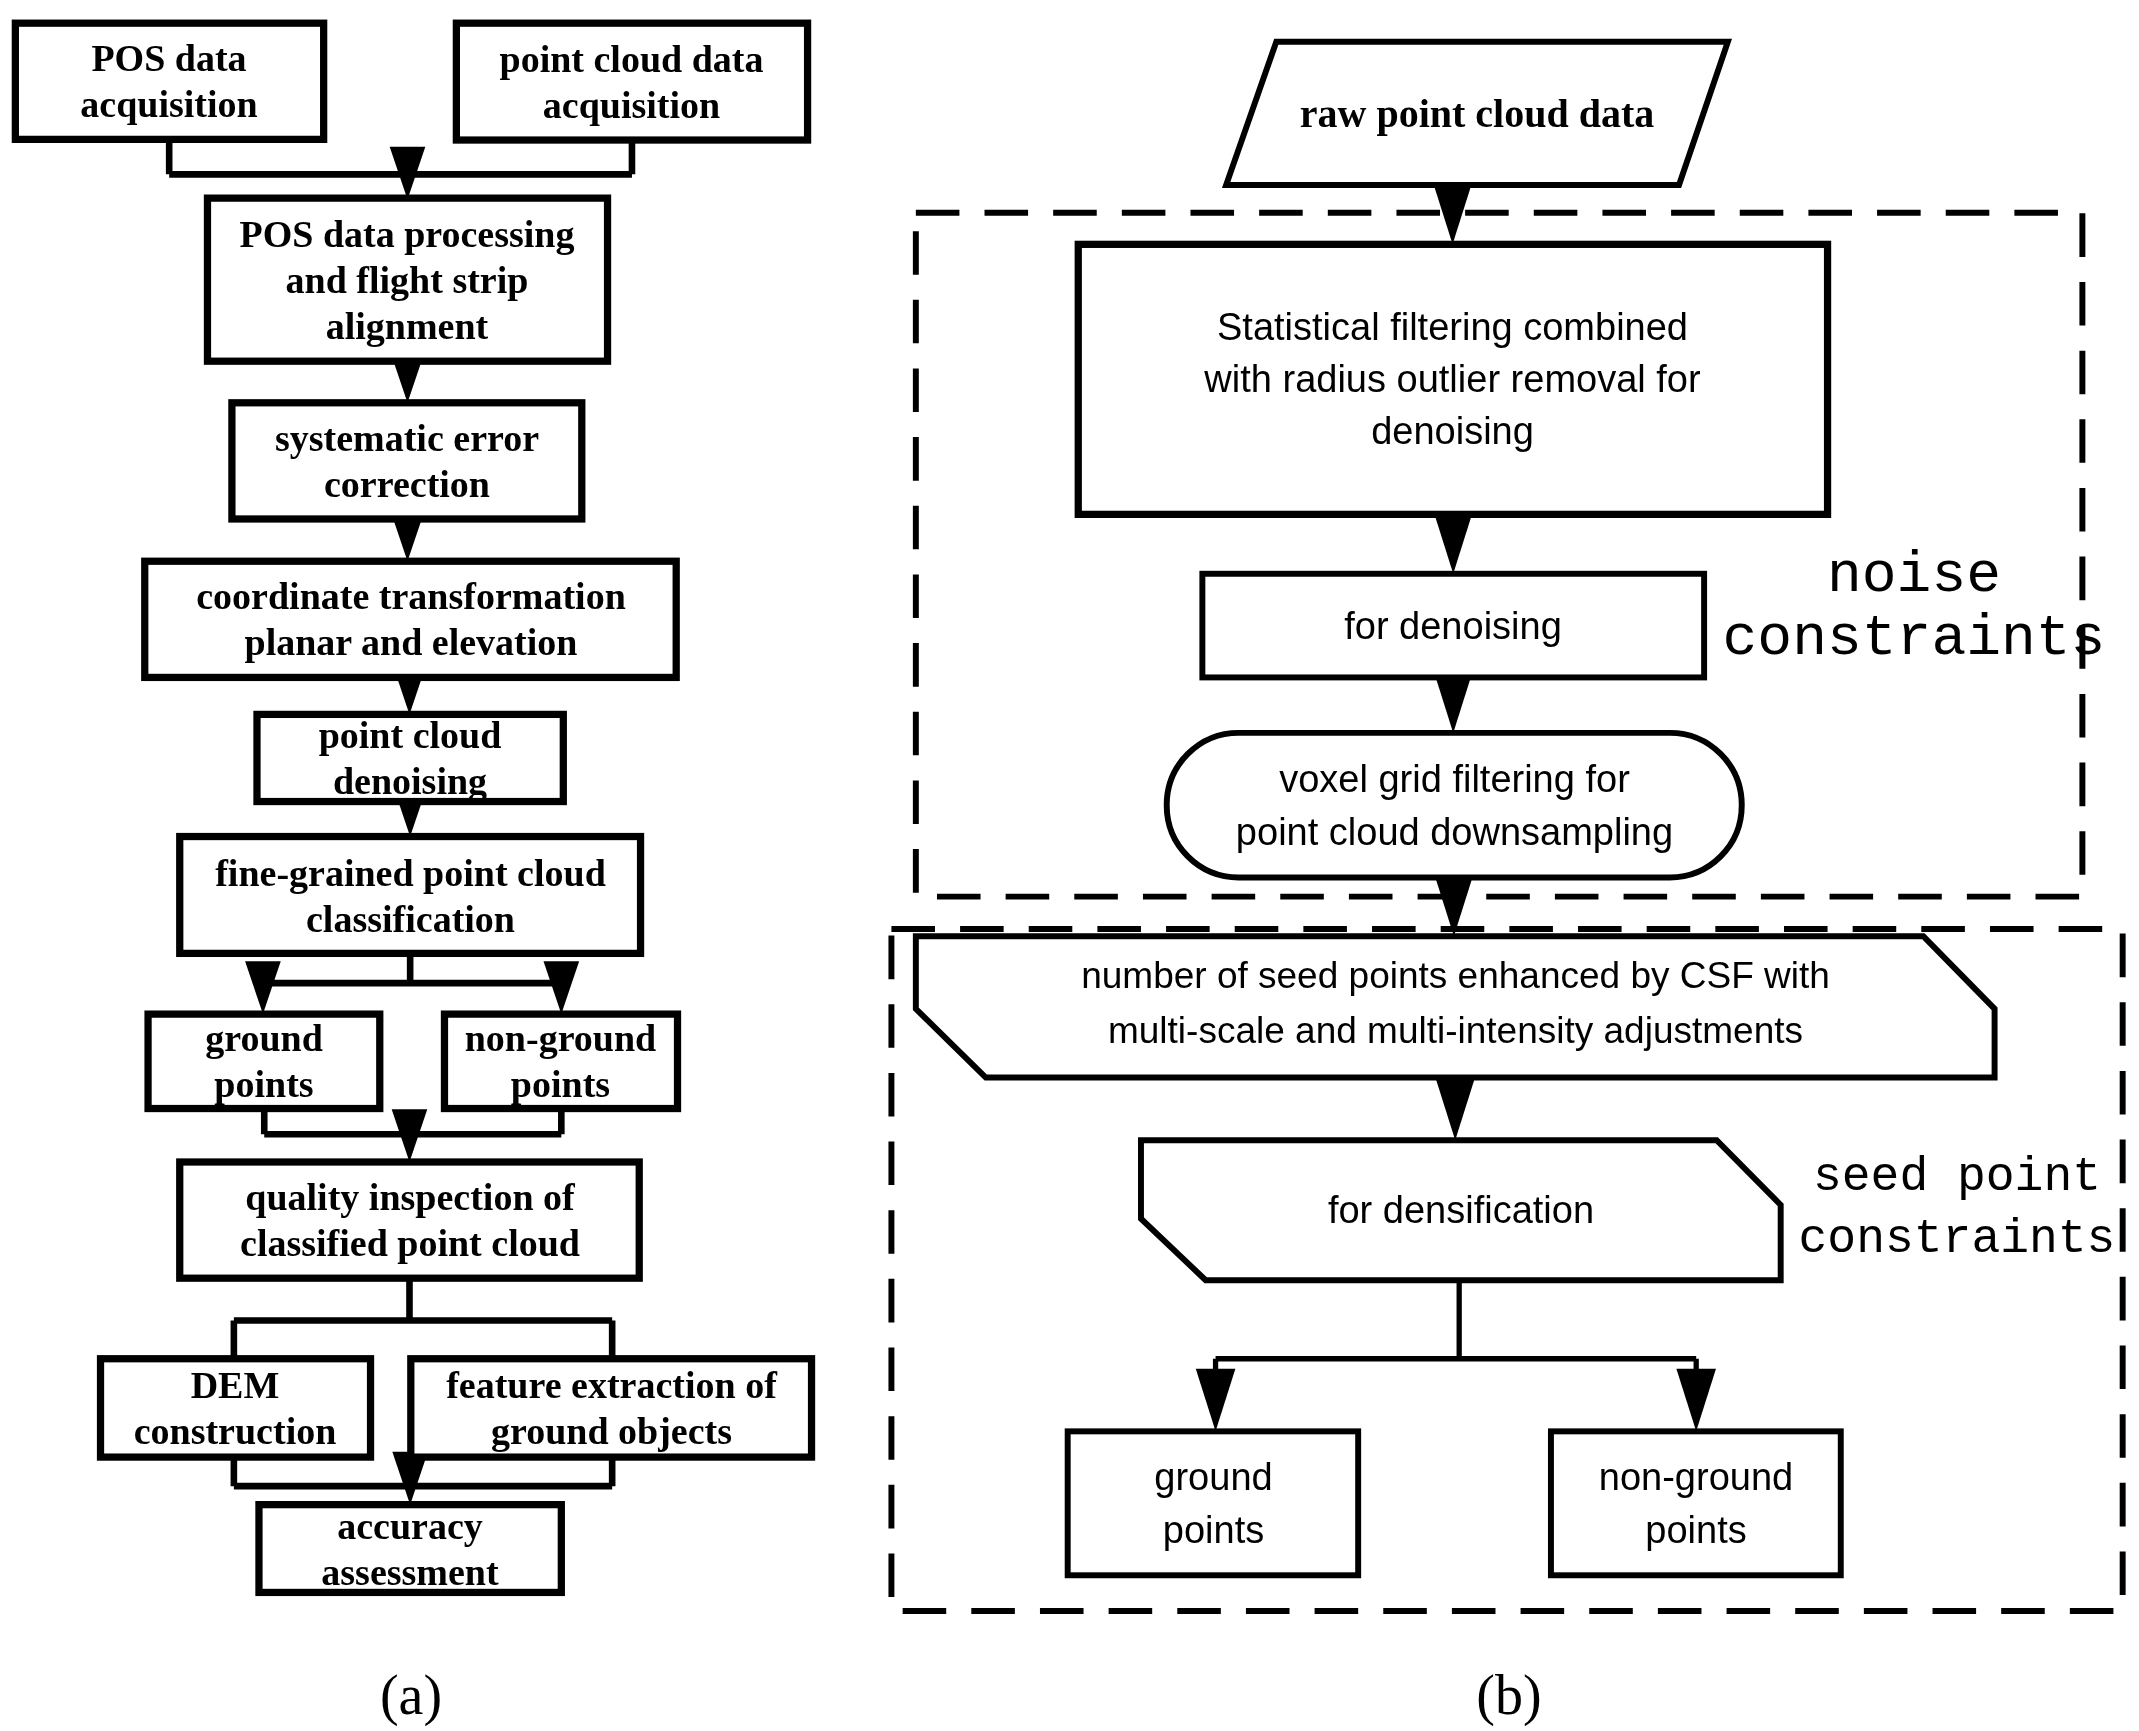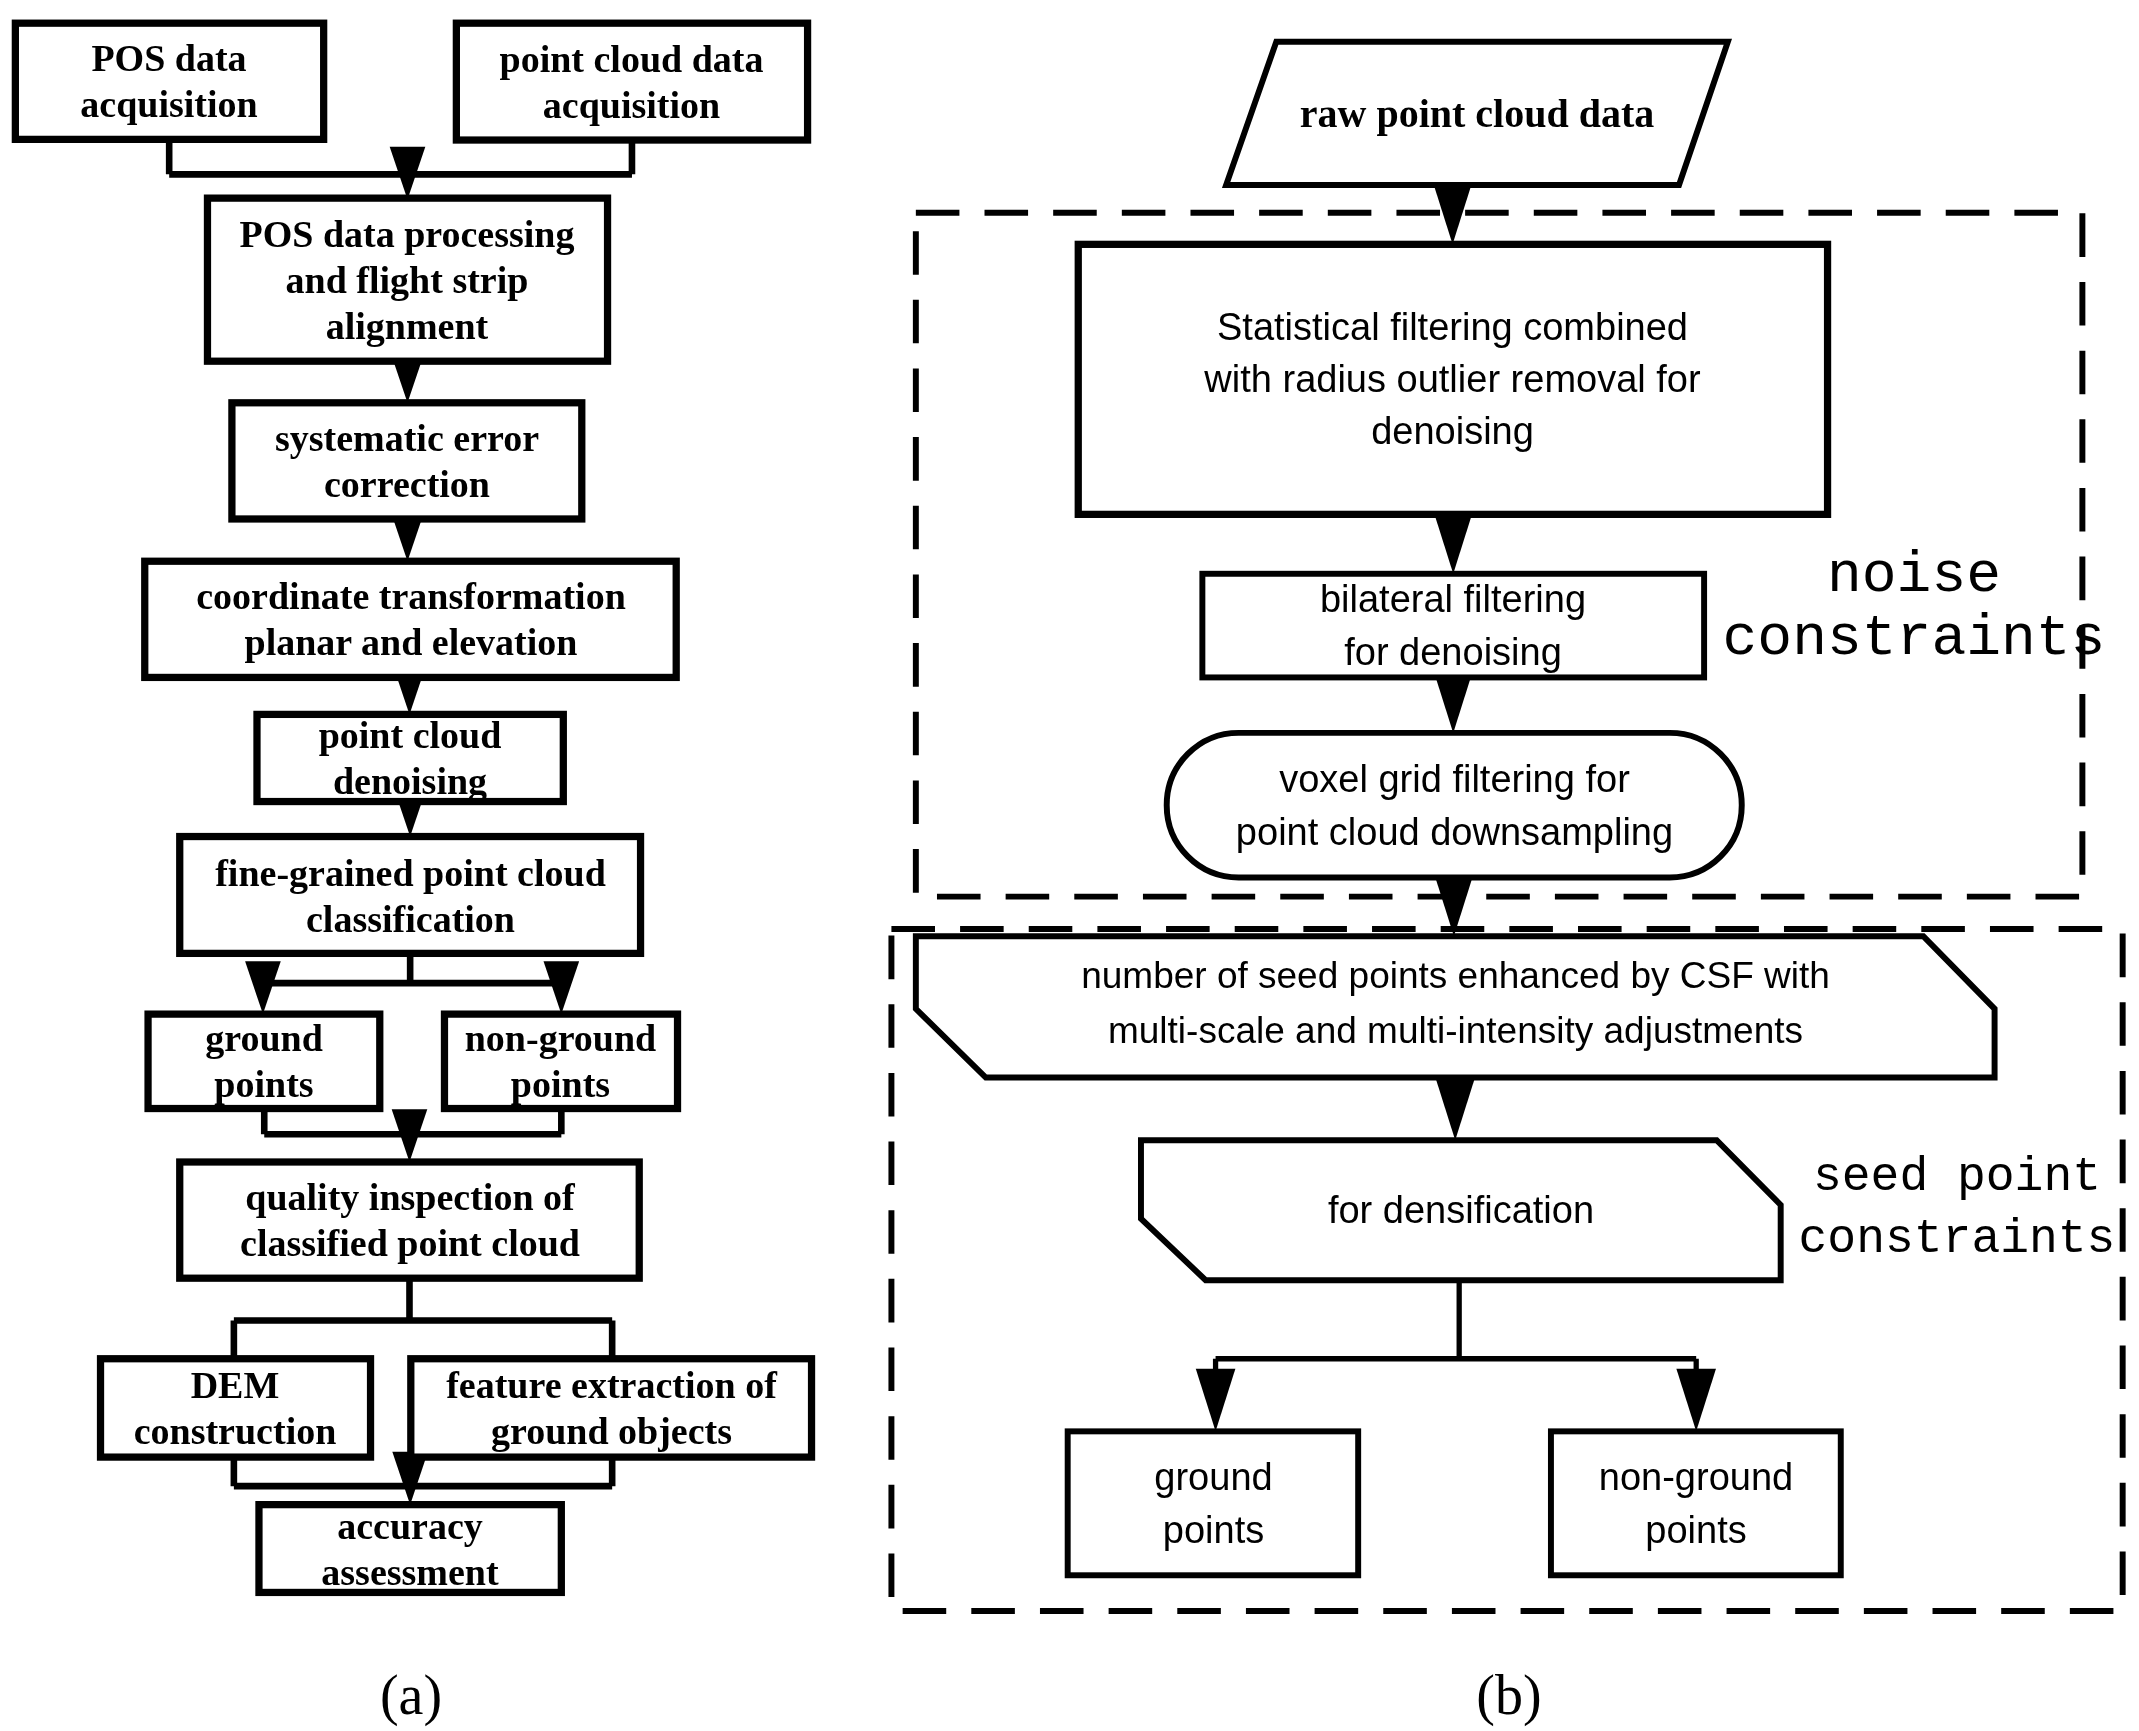--- a/index.html
+++ b/index.html
@@ -154,21 +154,20 @@
 
 <div class="node txt-serif-lg" style="left:1226px;top:34px;width:502px;height:143px">
   <span>raw point cloud data</span>
 </div>
 <div class="node txt-mono" style="left:1078px;top:236px;width:749px;height:270px;line-height:52px">
   <span>Statistical filtering combined</span>
   <span>with radius outlier removal for</span>
   <span>denoising</span>
 </div>
 <div class="node txt-mono" style="left:1202px;top:566px;width:502px;height:104px">
-  <span>bilateral filtering</span>
   <span>for denoising</span>
 </div>
 <div class="node txt-mono" style="left:1167px;top:725px;width:575px;height:145px">
   <span>voxel grid filtering for</span>
   <span>point cloud downsampling</span>
 </div>
 <div class="node txt-mono" style="left:916px;top:924px;width:1079px;height:141px;font-size:37px;line-height:55px">
   <span>number of seed points enhanced by CSF with</span>
   <span>multi-scale and multi-intensity adjustments</span>
 </div>

